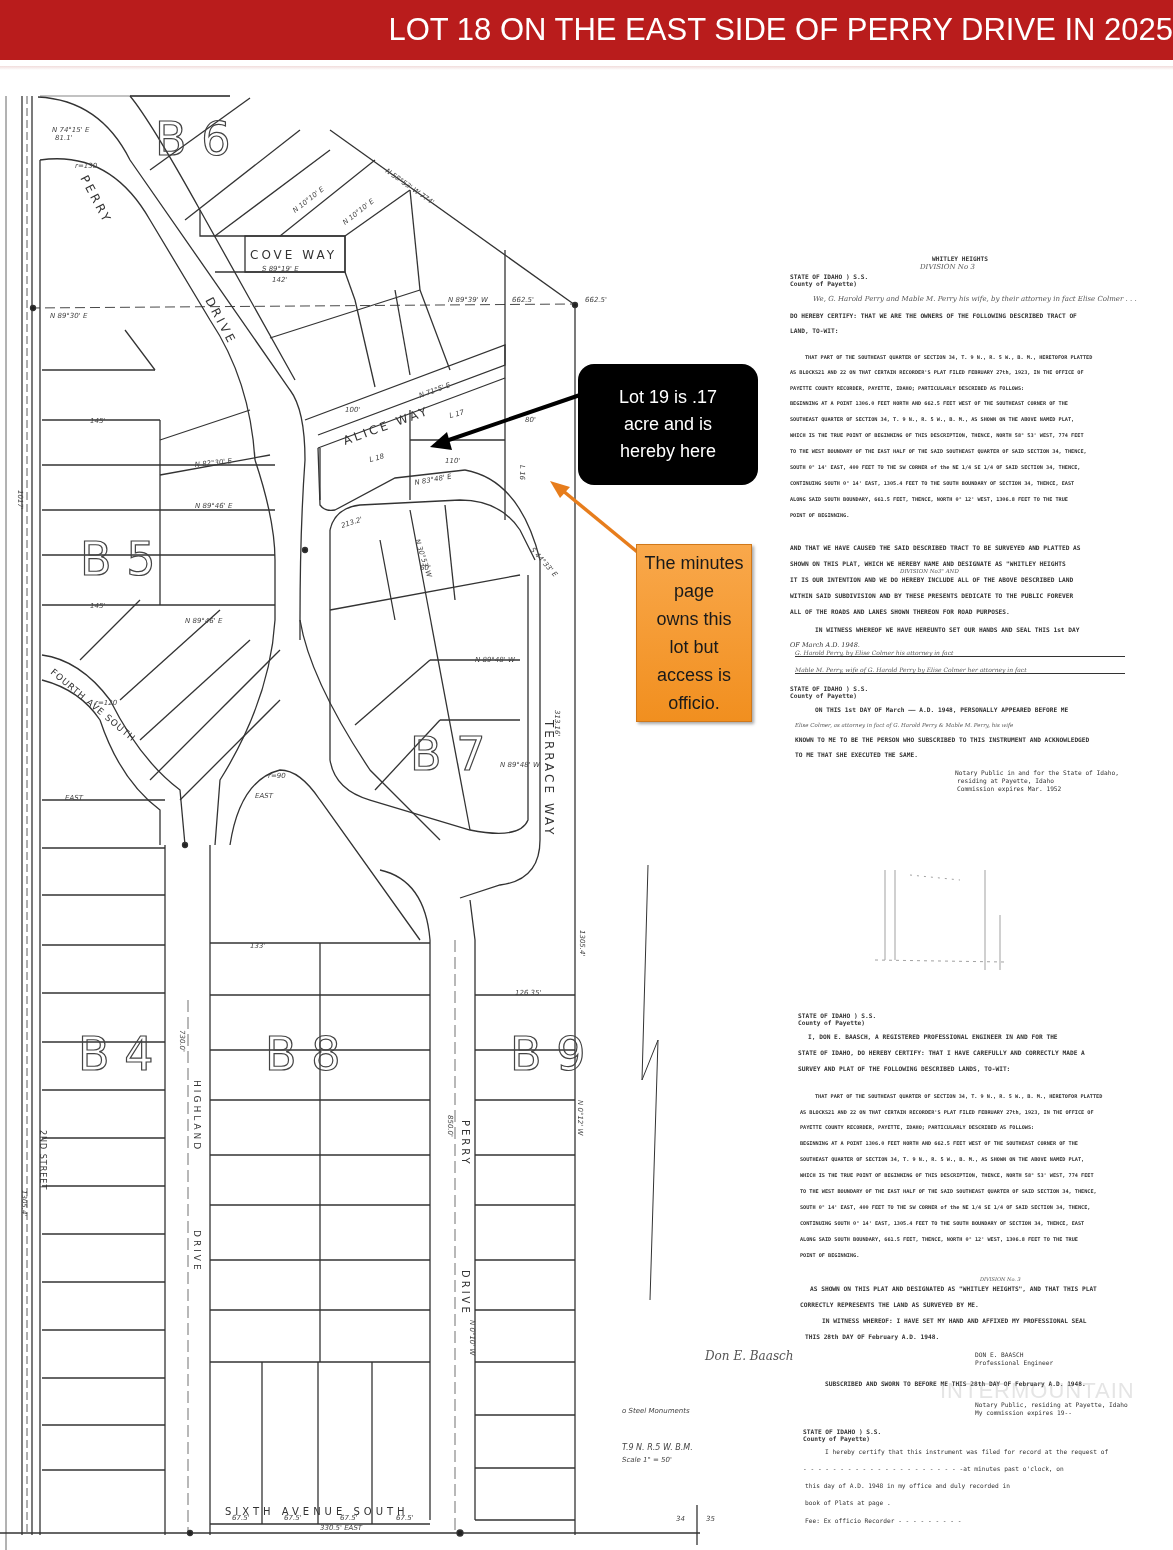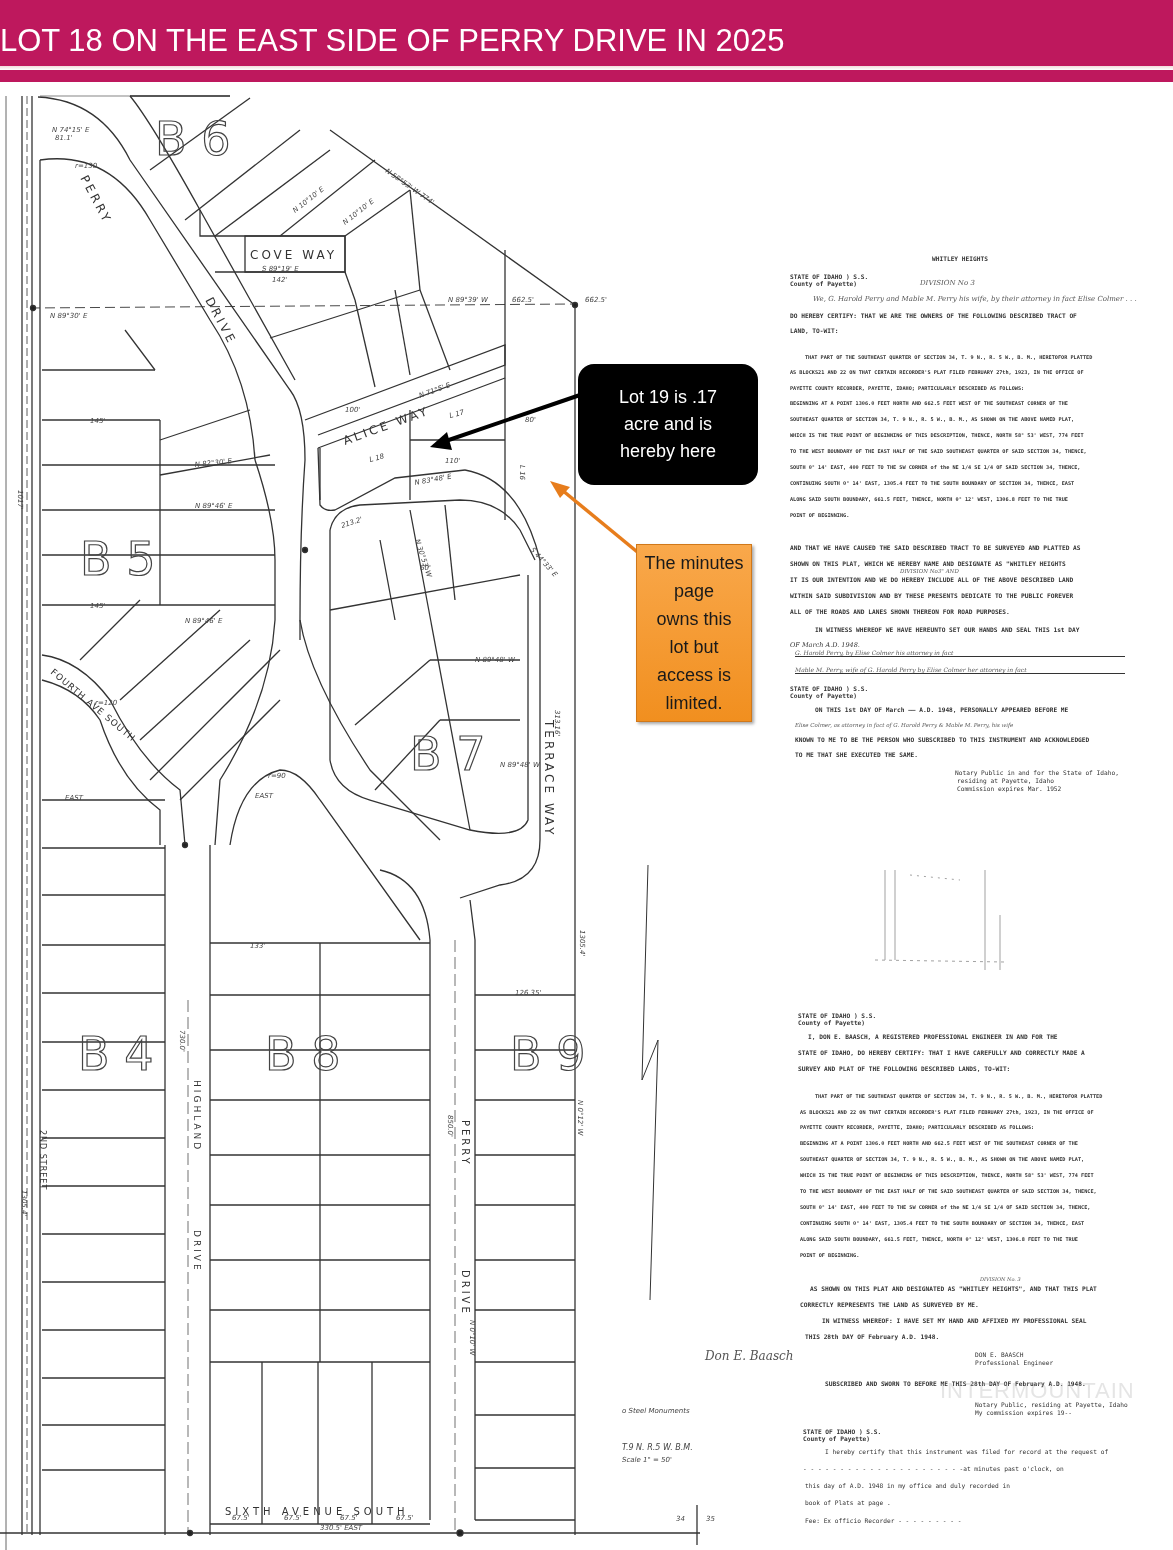--- a/index.html
+++ b/index.html
@@ -1,17 +1,17 @@
 <!DOCTYPE html>
 <html><head>
   <meta charset="utf-8">
   <style>
     html, body { margin: 0; padding: 0; }
     body { width: 1173px; height: 1550px; background: #ffffff; position: relative; overflow: hidden; font-family: "Liberation Sans", sans-serif; }
-    .banner { position: absolute; left: 0; top: 0; width: 1173px; height: 82px; background: #be185d; color: #fff; display: flex; align-items: center; justify-content: flex-start; font-size: 31px; letter-spacing: 0px; }
+    .banner { position: absolute; left: 0; top: 0; width: 1173px; height: 60px; background: #b91c1c; color: #fff; display: flex; align-items: center; justify-content: flex-end; font-size: 31px; letter-spacing: 0px; }
     .banner-shadow { position: absolute; left: 0; top: 66px; width: 1173px; height: 4px; background: linear-gradient(#f1dcdb, #ffffff); }
     .map-layer { position: absolute; left: 0; top: 0; width: 1173px; height: 1550px; }
     .doc { position: absolute; font-family: "DejaVu Sans Mono", monospace; color: #333; font-size: 6.2px; line-height: 1; font-weight: bold; }
     .doc .line { position: absolute; white-space: nowrap; }
     .doc .hand { font-family: "DejaVu Serif", serif; font-style: italic; font-weight: normal; color: #555; }
     .callout-black { position: absolute; left: 578px; top: 364px; width: 180px; height: 121px; background: #000; border-radius: 16px; color: #fff; font-size: 18px; line-height: 27px; text-align: center; display: flex; align-items: center; justify-content: center; }
     .callout-orange { position: absolute; left: 636px; top: 544px; width: 114px; height: 176px; background: linear-gradient(#f9a84b, #f18f1f); border: 1px solid #d0781a; box-shadow: 2px 2px 3px rgba(0,0,0,0.35); color: #1a1a1a; font-size: 18px; line-height: 28px; text-align: center; display: flex; align-items: center; justify-content: center; }
     .watermark { position: absolute; left: 940px; top: 1378px; font-size: 22px; color: rgba(180,180,180,0.35); letter-spacing: 1px; }
     .maplabel { font-family: "DejaVu Sans", sans-serif; fill: #333; }
     .small { font-size: 7px; fill: #444; font-family: "DejaVu Sans", sans-serif; font-style: italic; }
@@ -278,21 +278,21 @@
     <line x1="1000" y1="915" x2="1000" y2="970"></line>
     <line x1="875" y1="960" x2="1005" y2="962" stroke-dasharray="3 4"></line>
     <line x1="910" y1="875" x2="960" y2="880" stroke-dasharray="2 5"></line>
   </g>
 
   <text x="705" y="1360" font-family="DejaVu Serif, serif" font-style="italic" font-size="12" fill="#555">Don E. Baasch</text>
 </svg>
 
 <div class="doc" style="left:0;top:0;">
   <div class="line" style="left:932px;top:256px;">WHITLEY HEIGHTS</div>
-  <div class="line hand" style="left:920px;top:280px;font-size:7px;">DIVISION No 3</div>
+  <div class="line hand" style="left:920px;top:264px;font-size:7px;">DIVISION No 3</div>
 
   <div class="line" style="left:790px;top:274px;">STATE OF IDAHO    ) S.S.</div>
   <div class="line" style="left:790px;top:281px;">County of Payette)</div>
   <div class="line hand" style="left:805px;top:296px;font-size:7px;margin-left:8px;">We, G. Harold Perry and Mable M. Perry his wife, by their attorney in fact Elise Colmer . . .</div>
   <div class="line" style="left:790px;top:313px;">DO HEREBY CERTIFY:  THAT WE ARE THE OWNERS OF THE FOLLOWING DESCRIBED TRACT OF</div>
   <div class="line" style="left:790px;top:328px;">LAND, TO-WIT:</div>
   <div class="line" style="left:805px;top:355px;font-size:5.2px;">THAT PART OF THE SOUTHEAST QUARTER OF SECTION 34, T. 9 N., R. 5 W., B. M., HERETOFOR PLATTED</div>
   <div class="line" style="left:790px;top:370px;font-size:5.2px;">AS BLOCKS21 AND 22 ON THAT CERTAIN RECORDER'S PLAT FILED FEBRUARY 27th, 1923, IN THE OFFICE OF</div>
   <div class="line" style="left:790px;top:386px;font-size:5.2px;">PAYETTE COUNTY RECORDER, PAYETTE, IDAHO; PARTICULARLY DESCRIBED AS FOLLOWS:</div>
   <div class="line" style="left:790px;top:401px;font-size:5.2px;">BEGINNING AT A POINT 1306.0 FEET NORTH AND 662.5 FEET WEST OF THE SOUTHEAST CORNER OF THE</div>
@@ -370,15 +370,15 @@
   </div>
 </div>
 
 <div class="callout-orange">
   <div>
     <div>The minutes</div>
     <div>page</div>
     <div>owns this</div>
     <div>lot but</div>
     <div>access is</div>
-    <div>limited.</div>
+    <div>officio.</div>
   </div>
 </div>
 
 </body></html>

